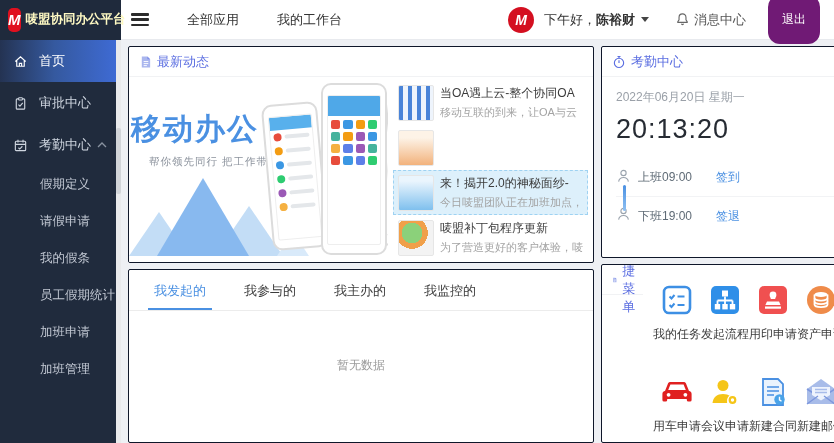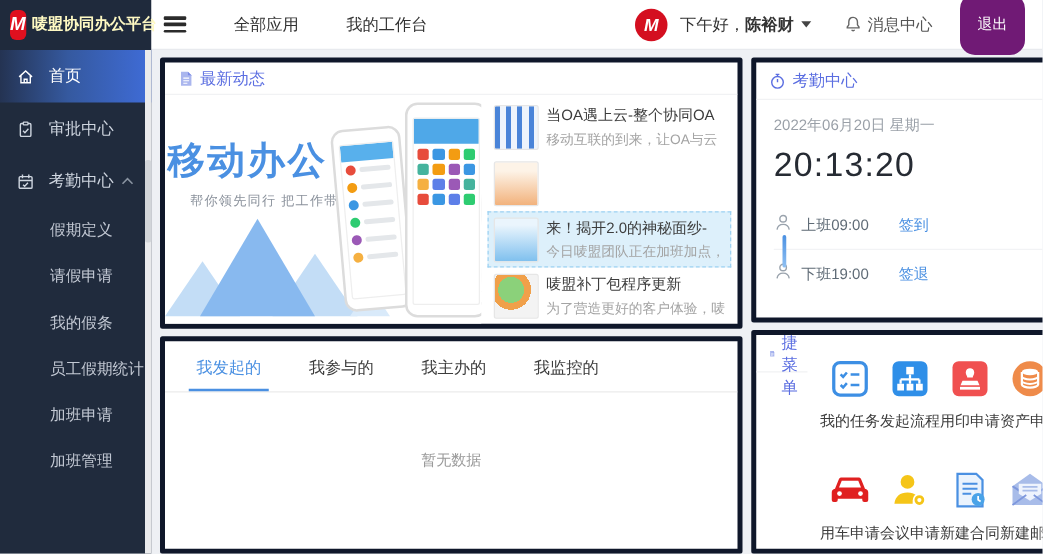--- a/index.html
+++ b/index.html
@@ -31,21 +31,21 @@
   .s-item.active { background:linear-gradient(90deg,#243352 0%,#35599f 45%,#3f6cd8 100%); color:#fff; }
   .chev { position:absolute; right:14px; top:17px; }
   .s-sub { height:37px; display:flex; align-items:center; padding-left:40px; color:#c3c9d4; font-size:12.5px; cursor:pointer; }
   .sb-scroll { position:absolute; right:0; top:0; width:5px; height:403px; background:#e9eaec; }
   .sb-thumb { position:absolute; right:0; top:88px; width:5px; height:66px; background:#d2d5d9; border-radius:2px; }
 
   
   .main { position:absolute; left:121px; top:40px; width:713px; height:403px; padding:6px 6px 0 7px; display:flex; gap:7px; }
   .col-l { width:466px; display:flex; flex-direction:column; gap:6px; }
   .col-r { flex:1; display:flex; flex-direction:column; gap:6px; }
-  .panel { background:#fff; border:4px solid #0f172a; border-radius:2px; overflow:hidden; }
+  .panel { background:#fff; border:1px solid #0f172a; border-radius:2px; overflow:hidden; }
   .p-head { height:30px; display:flex; align-items:center; padding-left:10px; border-bottom:1px solid #f1f2f4; }
   .p-title { font-size:13px; color:#5b6ee1; margin-left:5px; }
 
   
   .panel-news { height:217px; display:flex; flex-direction:column; }
   .news-body { flex:1; display:flex; }
   .banner { width:302px; position:relative; background:#fff; overflow:hidden; cursor:pointer; }
   .bn-head { position:absolute; left:2px; top:32px; font-size:30px; font-weight:bold; color:#4a90e2; letter-spacing:2px; }
   .bn-sub { position:absolute; left:20px; top:78px; font-size:10.5px; color:#8b929c; letter-spacing:1px; white-space:nowrap; }
   .mt { position:absolute; width:0; height:0; }

